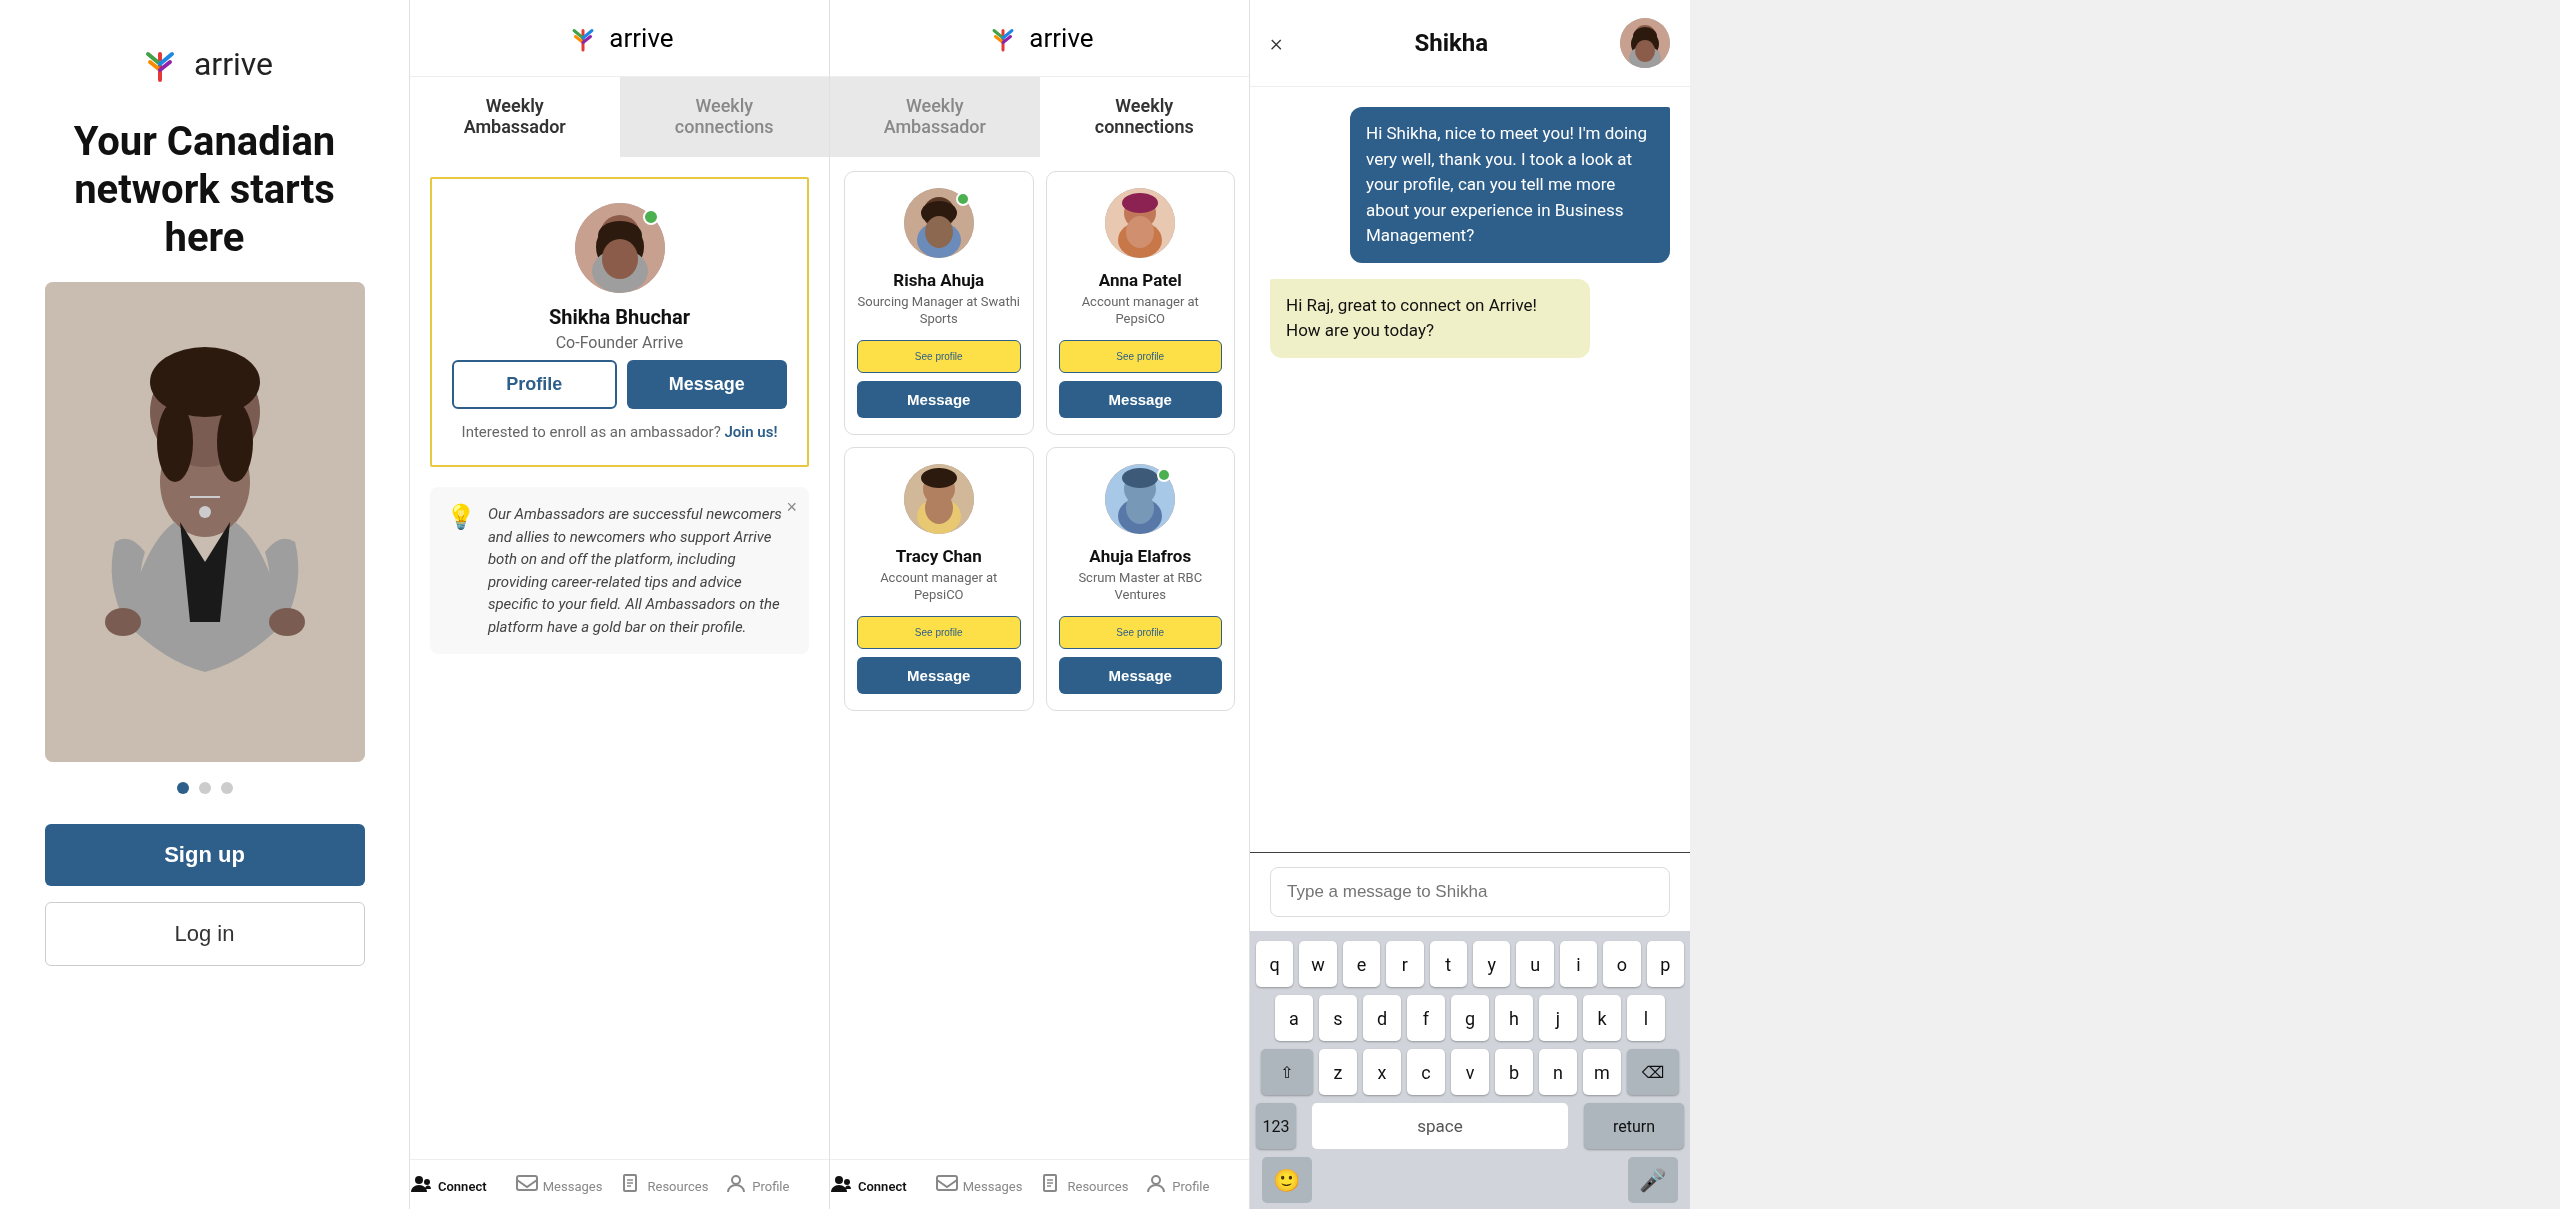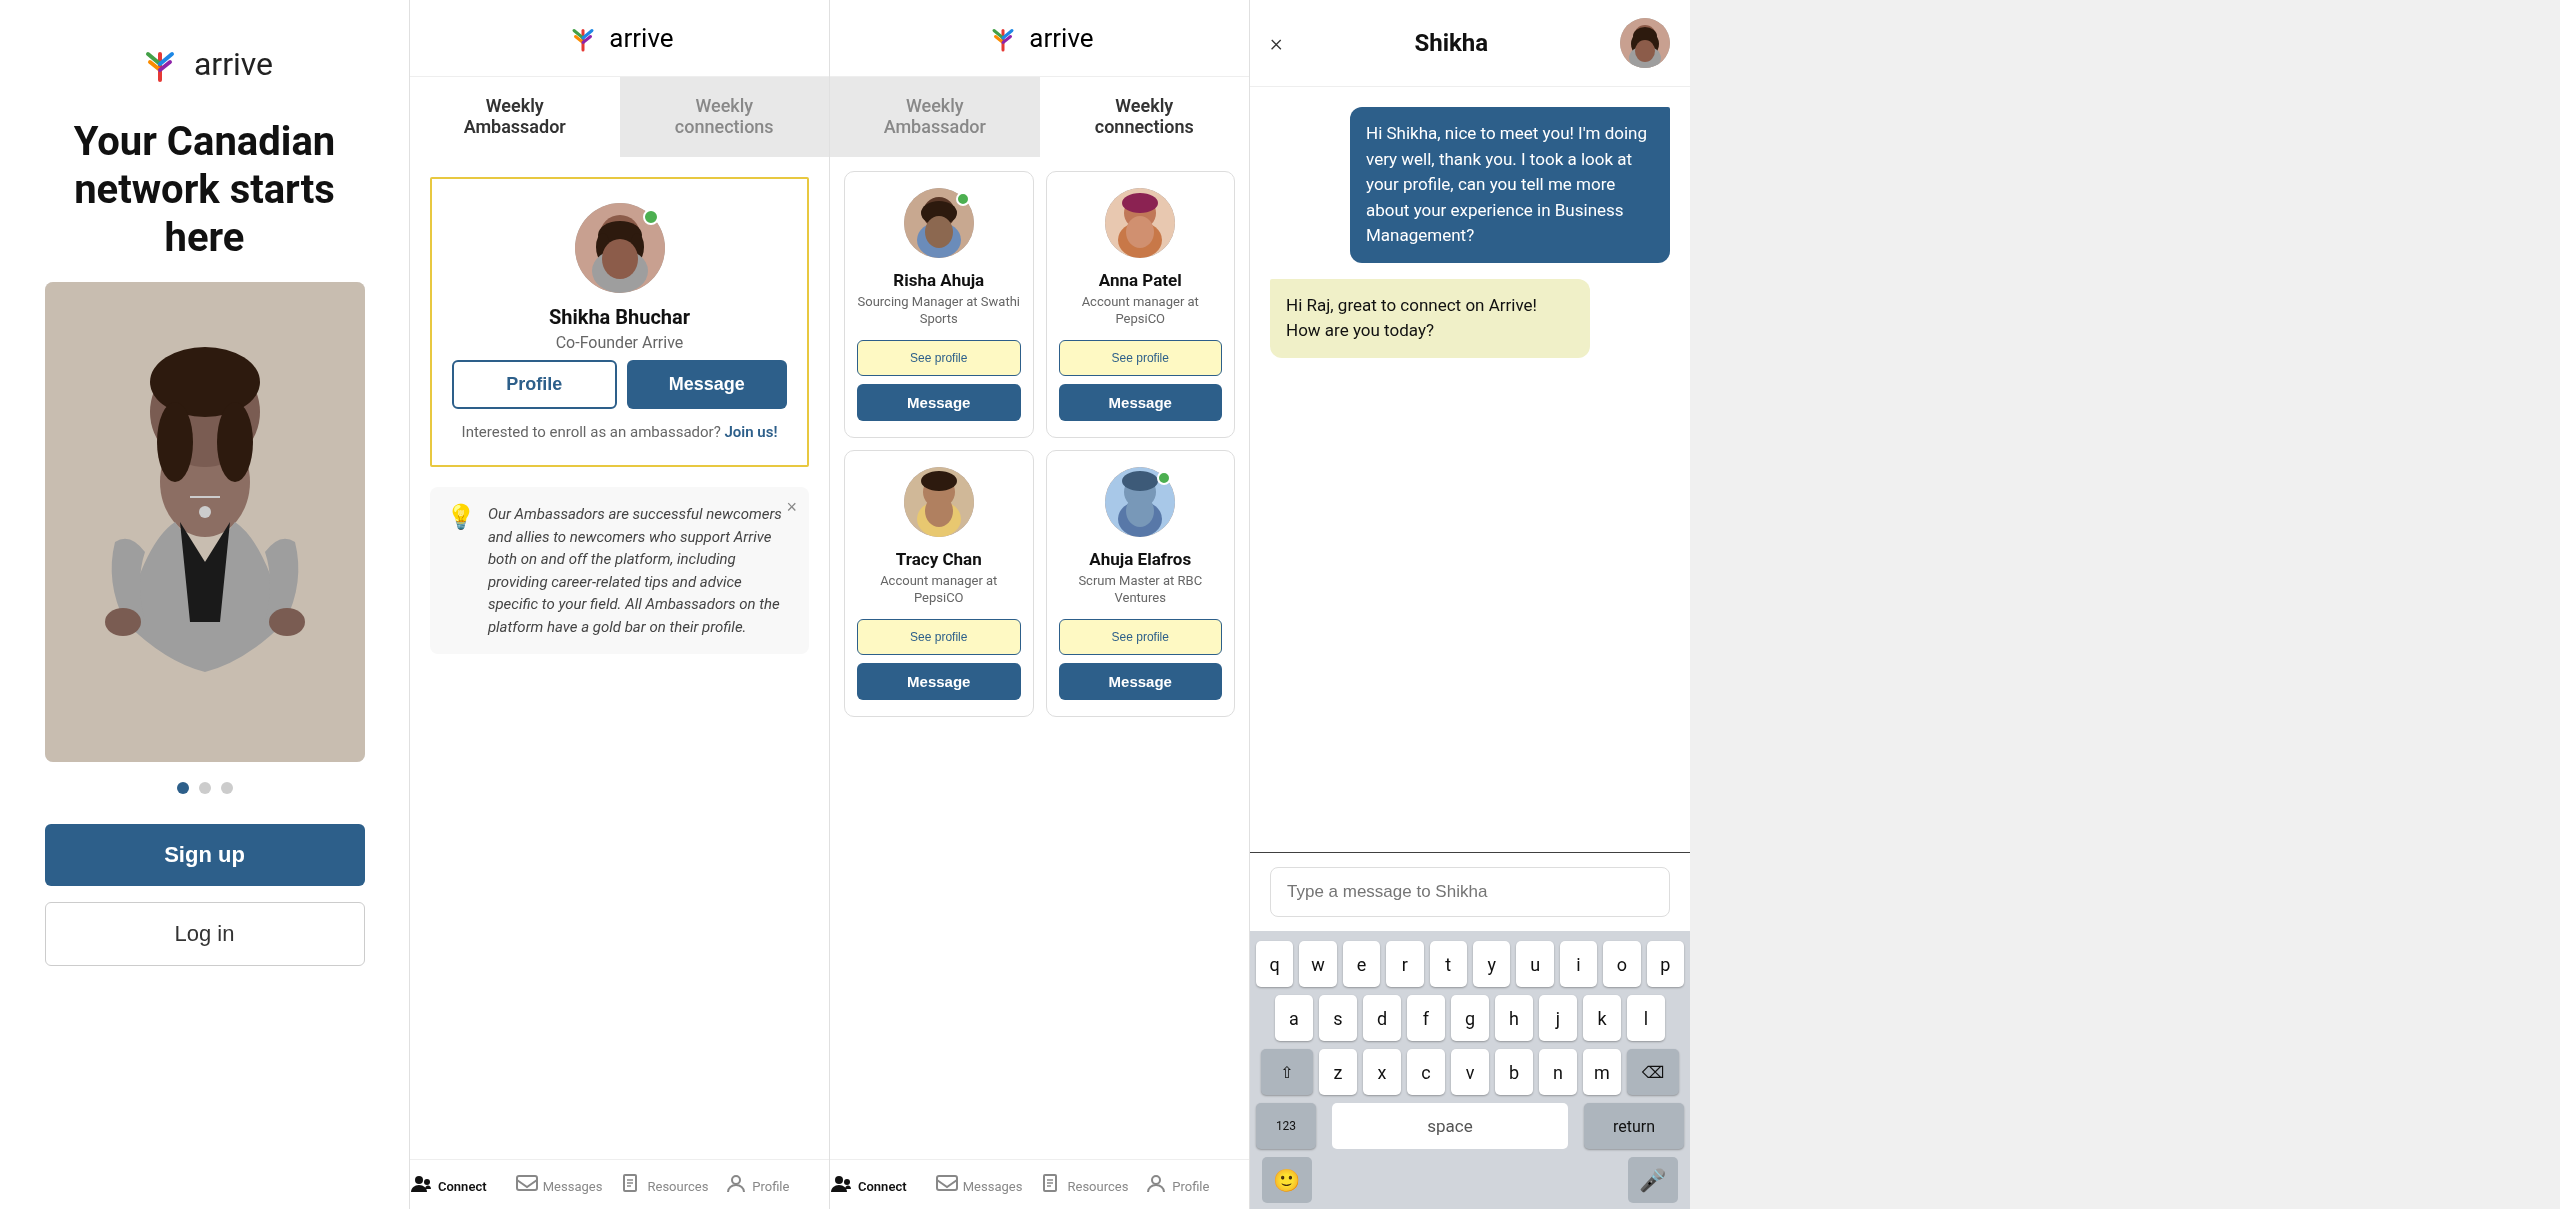--- a/index.html
+++ b/index.html
@@ -354,23 +354,23 @@
     .connection-title {
       font-size: 13px;
       color: #666;
       margin-bottom: 12px;
       line-height: 1.3;
     }
 
     .btn-see-profile {
       width: 100%;
       padding: 10px;
-      background: #fef9c3;
+      background: #fde047;
       color: #2d5f8a;
-      font-size: 12px;
+      font-size: 10px;
       font-weight: 500;
       border: 1.5px solid #2d5f8a;
       border-radius: 6px;
       cursor: pointer;
       margin-bottom: 8px;
     }
 
     .btn-message-sm {
       width: 100%;
       padding: 10px;
@@ -497,23 +497,23 @@
       font-size: 16px;
     }
 
     .key.return-key {
       width: 100px;
       background: #adb5bd;
       font-size: 16px;
     }
 
     .key.num-key {
-      width: 60px;
+      width: 40px;
       background: #adb5bd;
-      font-size: 12px;
+      font-size: 16px;
     }
 
     .keyboard-bottom {
       display: flex;
       justify-content: space-between;
       align-items: center;
       padding: 0 6px;
     }
 
     .key-emoji {

